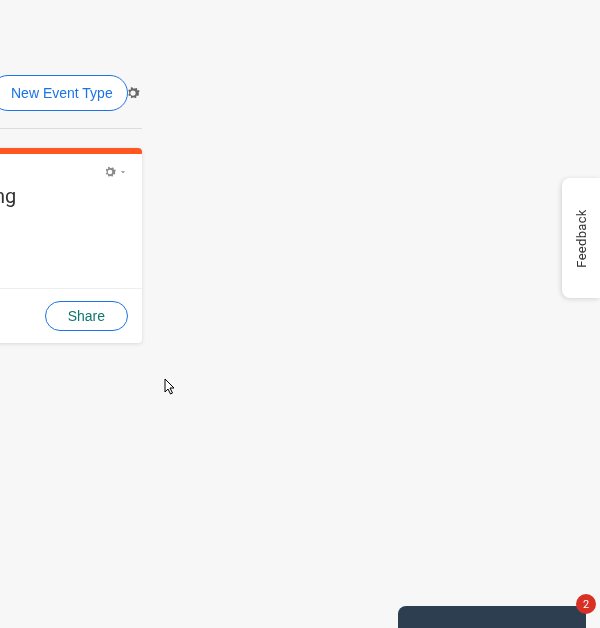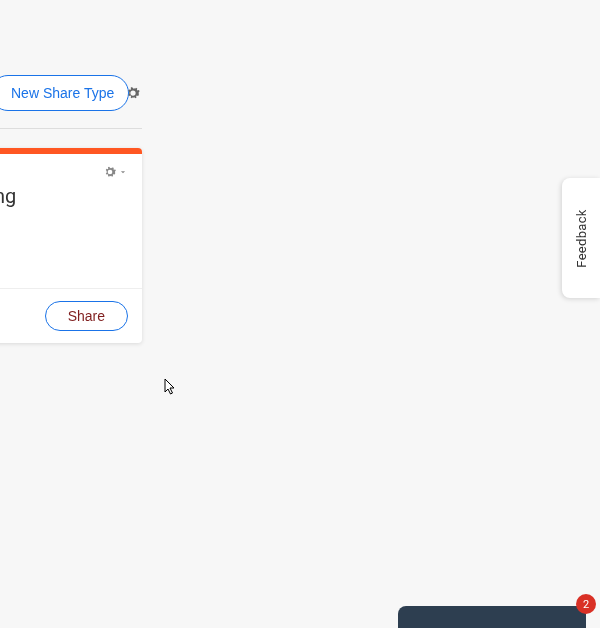--- a/index.html
+++ b/index.html
@@ -75,21 +75,21 @@
   }
   .card-spacer { height: 80px; }
   .card-footer {
     border-top: 1px solid #eee;
     padding: 12px 14px;
     display: flex;
     justify-content: flex-end;
   }
   .share-btn {
     border: 1px solid #1a73e8;
-    color: #7f1d1d;
+    color: #0f766e;
     background: #fff;
     border-radius: 18px;
     padding: 6px 22px;
     font-size: 14px;
     cursor: pointer;
   }
   .feedback-tab {
     position: absolute;
     right: 0;
     top: 178px;
@@ -137,21 +137,21 @@
     position: absolute;
     left: 164px;
     top: 378px;
     pointer-events: none;
   }
 </style>
 </head>
 <body>
 
 <button class="new-event-btn">
-  <span>New Share Type</span>
+  <span>New Event Type</span>
 </button>
 
 <div class="settings-gear">
   <svg width="18" height="18" viewBox="0 0 24 24" fill="currentColor">
     <path d="M19.4 13l.6-1-.6-1 1.5-1.2-1-1.7-1.9.5-.8-.8.5-1.9-1.7-1-1.2 1.5-1-.6-1 .6L10.6 4l-1.7 1 .5 1.9-.8.8-1.9-.5-1 1.7L7.2 11l-.6 1 .6 1-1.5 1.2 1 1.7 1.9-.5.8.8-.5 1.9 1.7 1 1.2-1.5 1 .6 1-.6 1.2 1.5 1.7-1-.5-1.9.8-.8 1.9.5 1-1.7L19.4 13zM12 15.5A3.5 3.5 0 1 1 12 8.5a3.5 3.5 0 0 1 0 7z"></path>
   </svg>
 </div>
 
 <div class="hr-line"></div>
 

